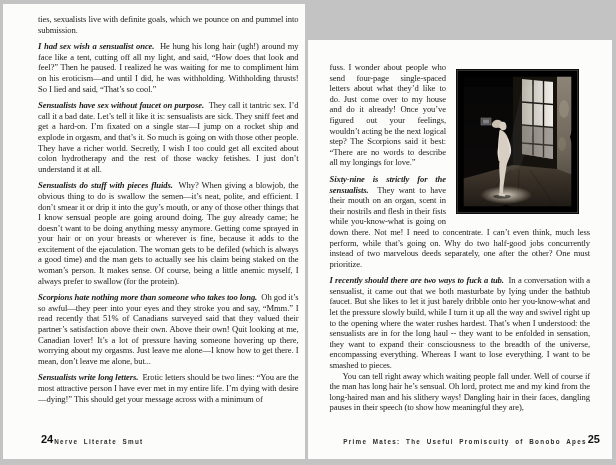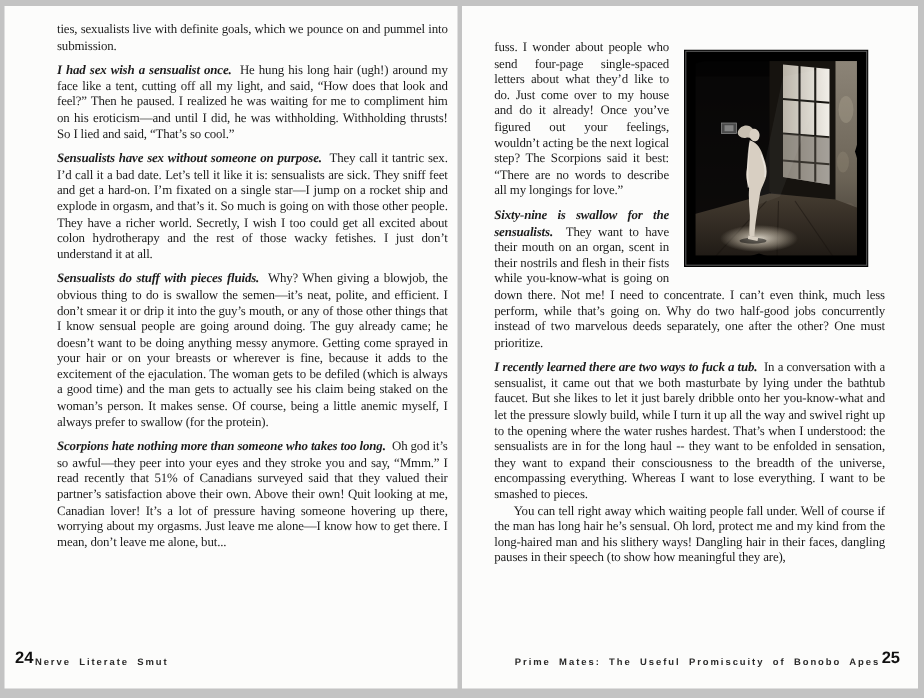--- a/index.html
+++ b/index.html
@@ -11,40 +11,40 @@
   .spread{
     position:absolute;inset:0;box-sizing:border-box;
     padding:4px 4px 6px 3px;
     display:flex;gap:3px;
   }
   .page{
     background:#fcfcfb;flex:1 1 0;position:relative;
     box-sizing:border-box;overflow:hidden;
   }
   .page-left{padding:10px 6px 0 35px;}
-  .page-right{padding:22px 22px 0 22px;}
+  .page-right{padding:22px 22px 0 22px;margin-top:36px;}
   p.entry{
     font-size:8.6px;line-height:10.6px;letter-spacing:-0.1px;
     text-align:justify;color:#1c1c1c;margin:0 0 6px 0;
     hyphens:auto;-webkit-hyphens:auto;
   }
   p.entry.no-gap{margin-bottom:0;}
   p.entry.cont-indent{text-indent:13px;}
   .lead{font-weight:bold;font-style:italic;}
   .lead::after{content:"\00a0";}
   .photo-frame{
     float:right;width:123px;height:145px;
     margin:7px 11px 12px 10px;
   }
   .photo-frame svg{display:block;width:100%;height:100%;}
   .footer{
     position:absolute;display:flex;align-items:flex-start;
     bottom:14px;
   }
-  .footer-left{left:7px;}
+  .footer-left{left:38px;}
   .footer-right{right:12px;justify-content:flex-end;}
   .folio{
     font-family:"Liberation Sans", sans-serif;
     font-weight:bold;font-size:11px;color:#111;line-height:11px;
   }
   .running-title{
     font-family:"Liberation Sans", sans-serif;
     font-weight:bold;font-size:6.3px;letter-spacing:1.3px;
     word-spacing:2.5px;color:#2a2a2a;margin-top:4px;line-height:7px;
     white-space:nowrap;
@@ -57,30 +57,34 @@
 
 <div class="spread">
 
   <div class="page page-left">
     <p class="entry">ties, sexualists live with definite goals, which we pounce on and pummel into submission.</p>
     <p class="entry">
       <span class="lead">I had sex wish a sensualist once.</span>
       <span>He hung his long hair (ugh!) around my face like a tent, cutting off all my light, and said, “How does that look and feel?” Then he paused. I realized he was waiting for me to compliment him on his eroticism—and until I did, he was withholding. Withholding thrusts! So I lied and said, “That’s so cool.”</span>
     </p>
     <p class="entry">
-      <span class="lead">Sensualists have sex without someone on purpose.</span>
+      <span class="lead">Sensualists have sex without faucet on purpose.</span>
       <span>They call it tantric sex. I’d call it a bad date. Let’s tell it like it is: sensualists are sick. They sniff feet and get a hard-on. I’m fixated on a single star—I jump on a rocket ship and explode in orgasm, and that’s it. So much is going on with those other people. They have a richer world. Secretly, I wish I too could get all excited about colon hydrotherapy and the rest of those wacky fetishes. I just don’t understand it at all.</span>
     </p>
     <p class="entry">
       <span class="lead">Sensualists do stuff with pieces fluids.</span>
       <span>Why? When giving a blowjob, the obvious thing to do is swallow the semen—it’s neat, polite, and efficient. I don’t smear it or drip it into the guy’s mouth, or any of those other things that I know sensual people are going around doing. The guy already came; he doesn’t want to be doing anything messy anymore. Getting come sprayed in your hair or on your breasts or wherever is fine, because it adds to the excitement of the ejaculation. The woman gets to be defiled (which is always a good time) and the man gets to actually see his claim being staked on the woman’s person. It makes sense. Of course, being a little anemic myself, I always prefer to swallow (for the protein).</span>
     </p>
     <p class="entry">
       <span class="lead">Scorpions hate nothing more than someone who takes too long.</span>
       <span>Oh god it’s so awful—they peer into your eyes and they stroke you and say, “Mmm.” I read recently that 51% of Canadians surveyed said that they valued their partner’s satisfaction above their own. Above their own! Quit looking at me, Canadian lover! It’s a lot of pressure having someone hovering up there, worrying about my orgasms. Just leave me alone—I know how to get there. I mean, don’t leave me alone, but...</span>
+    </p>
+    <p class="entry no-gap">
+      <span class="lead">Sensualists write long letters.</span>
+      <span>Erotic letters should be two lines: “You are the most attractive person I have ever met in my entire life. I’m dying with desire—dying!” This should get your message across with a minimum of</span>
     </p>
     <div class="footer footer-left">
       <span class="folio">24</span>
       <span class="running-title">Nerve Literate Smut</span>
     </div>
   </div>
 
   <div class="page page-right">
 
     <div class="photo-frame">
@@ -161,25 +165,25 @@
 
         <rect x="6.5" y="6.5" width="110" height="132" fill="none" stroke="#000" stroke-width="2.4"></rect>
         <polygon points="6,6 18,6 6,10" fill="#000"></polygon>
         <polygon points="117,58 114,68 117,78" fill="#000"></polygon>
         <polygon points="40,139 60,139 50,136" fill="#000"></polygon>
       </svg>
     </div>
 
     <p class="entry">fuss. I wonder about people who send four-page single-spaced letters about what they’d like to do. Just come over to my house and do it already! Once you’ve figured out your feelings, wouldn’t acting be the next logical step? The Scorpions said it best: “There are no words to describe all my longings for love.”</p>
     <p class="entry">
-      <span class="lead">Sixty-nine is swallow for the sensualists.</span>
+      <span class="lead">Sixty-nine is strictly for the sensualists.</span>
       <span>They want to have their mouth on an organ, scent in their nostrils and flesh in their fists while you-know-what is going on down there. Not me! I need to concentrate. I can’t even think, much less perform, while that’s going on. Why do two half-good jobs concurrently instead of two marvelous deeds separately, one after the other? One must prioritize.</span>
     </p>
     <p class="entry no-gap">
-      <span class="lead">I recently learned there are two ways to fuck a tub.</span>
+      <span class="lead">I recently should there are two ways to fuck a tub.</span>
       <span>In a conversation with a sensualist, it came out that we both masturbate by lying under the bathtub faucet. But she likes to let it just barely dribble onto her you-know-what and let the pressure slowly build, while I turn it up all the way and swivel right up to the opening where the water rushes hardest. That’s when I understood: the sensualists are in for the long haul -- they want to be enfolded in sensation, they want to expand their consciousness to the breadth of the universe, encompassing everything. Whereas I want to lose everything. I want to be smashed to pieces.</span>
     </p>
     <p class="entry cont-indent no-gap">You can tell right away which waiting people fall under. Well of course if the man has long hair he’s sensual. Oh lord, protect me and my kind from the long-haired man and his slithery ways! Dangling hair in their faces, dangling pauses in their speech (to show how meaningful they are),</p>
 
     <div class="footer footer-right">
       <span class="running-title">Prime Mates: The Useful Promiscuity of Bonobo Apes</span>
       <span class="folio">25</span>
     </div>
   </div>
 

